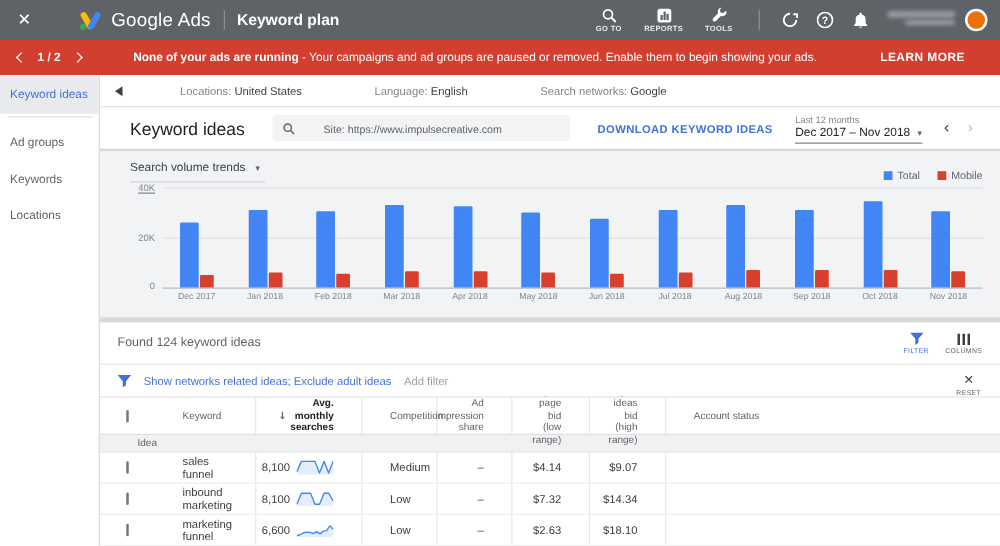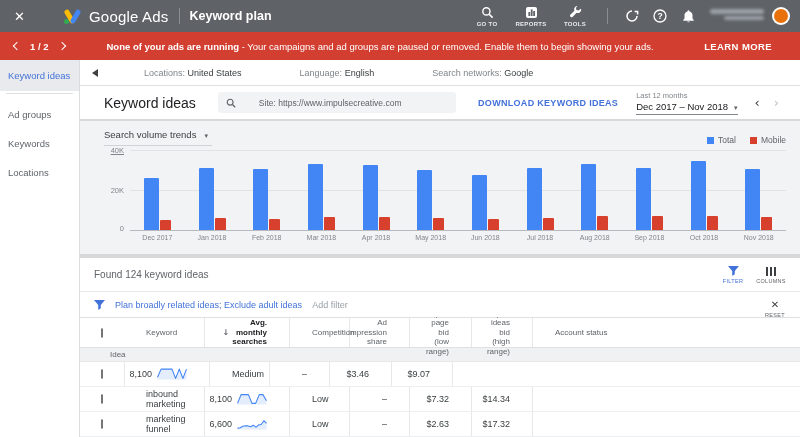--- a/index.html
+++ b/index.html
@@ -391,21 +391,21 @@
               <div></div>
             </span>
           <span class="blbl">COLUMNS</span>
         </span>
       </div>
 
       <div class="chiprow">
         <svg class="funnel" width="11" height="10" viewBox="0 0 12 11">
             <path d="M0 0h12L7.4 5.6V9l-2.8 2V5.6z" fill="#4272d9"></path>
           </svg>
-        <span class="appliedf">Plan broadly related ideas; Exclude adult ideas</span>
+        <span class="appliedf">Show networks related ideas; Exclude adult ideas</span>
         <span class="addf">Add filter</span>
         <span class="sp"></span>
         <span class="resetb">
           <span class="x">✕</span>
           <span class="blbl">RESET</span>
         </span>
       </div>
 
       <div class="tablewrap">
         <div class="trow thead">
@@ -423,32 +423,33 @@
           <div class="cell col-high bdl">Top of ideas bid (high range)</div>
           <div class="cell col-status bdl">Account status</div>
         </div>
 
         <div class="idearow">Idea</div>
 
         <div class="trow drow">
           <div class="cell col-check">
               <span class="cbx"></span>
             </div>
+          <div class="cell col-kw">sales funnel</div>
           <div class="cell col-avg bdl">
               <span class="avgcell">
                 <span>8,100</span>
                 <svg class="spark" width="30" height="14">
                   <polygon points="0.5,10.3 4.1,2.1 7.8,2.1 11.4,2.1 15.0,2.1 18.6,11.4 22.3,2.1 25.9,11.4 29.5,2.1 29.5,12.5 0.5,12.5" fill="#e4edfb"></polygon>
                   <polyline points="0.5,10.3 4.1,2.1 7.8,2.1 11.4,2.1 15.0,2.1 18.6,11.4 22.3,2.1 25.9,11.4 29.5,2.1" fill="none" stroke="#4285f4" stroke-width="1.1" stroke-linejoin="round"></polyline>
                 </svg>
               </span>
             </div>
           <div class="cell col-comp bdl">Medium</div>
           <div class="cell col-imp bdl">–</div>
-          <div class="cell col-low bdl">$3.46</div>
+          <div class="cell col-low bdl">$4.14</div>
           <div class="cell col-high bdl">$9.07</div>
           <div class="cell col-status bdl"></div>
         </div>
 
         <div class="trow drow">
           <div class="cell col-check">
               <span class="cbx"></span>
             </div>
           <div class="cell col-kw">inbound marketing</div>
           <div class="cell col-avg bdl">
@@ -477,20 +478,20 @@
                 <span>6,600</span>
                 <svg class="spark" width="30" height="14">
                   <polygon points="0.5,11.4 3.1,10.8 5.8,9.2 8.4,8.7 11.0,8.9 13.7,9.8 16.3,8.3 19.0,10.1 21.6,7.9 24.2,7.5 26.9,3.7 29.5,6.4 29.5,12.5 0.5,12.5" fill="#e4edfb"></polygon>
                   <polyline points="0.5,11.4 3.1,10.8 5.8,9.2 8.4,8.7 11.0,8.9 13.7,9.8 16.3,8.3 19.0,10.1 21.6,7.9 24.2,7.5 26.9,3.7 29.5,6.4" fill="none" stroke="#4285f4" stroke-width="1.1" stroke-linejoin="round"></polyline>
                 </svg>
               </span>
             </div>
           <div class="cell col-comp bdl">Low</div>
           <div class="cell col-imp bdl">–</div>
           <div class="cell col-low bdl">$2.63</div>
-          <div class="cell col-high bdl">$17.32</div>
+          <div class="cell col-high bdl">$18.10</div>
           <div class="cell col-status bdl"></div>
         </div>
       </div>
 
     </main>
   </div>
 </div>
 
 </body></html>

